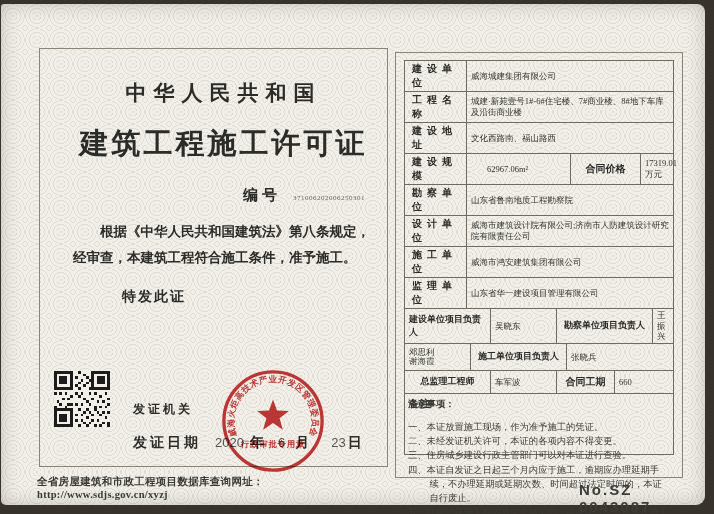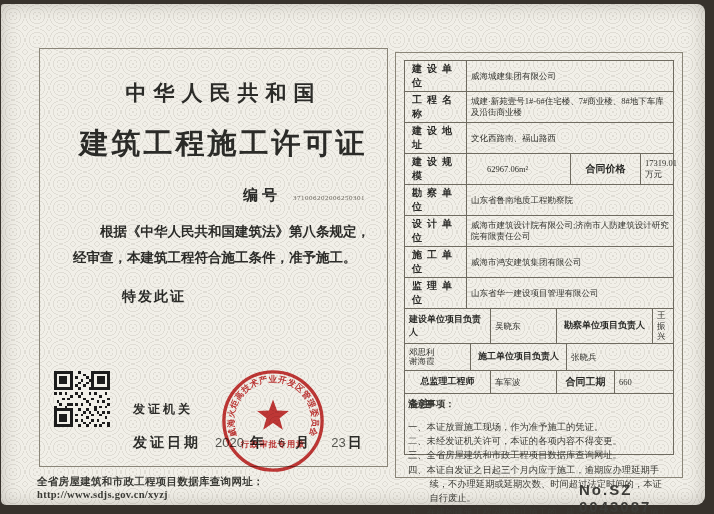--- a/index.html
+++ b/index.html
@@ -198,21 +198,21 @@
           <div class="cell remark grow">
             <span class="lab-plain">备注</span>
           </div>
         </div>
       </div>
 
       <div class="notes">
         <div class="notes-title">注意事项：</div>
         <div class="note">一、本证放置施工现场，作为准予施工的凭证。</div>
         <div class="note">二、未经发证机关许可，本证的各项内容不得变更。</div>
-        <div class="note">三、全省房屋建筑和市政工程项目数据库查询网址。</div>
+        <div class="note">三、住房城乡建设行政主管部门可以对本证进行查验。</div>
         <div class="note">四、本证自发证之日起三个月内应于施工，逾期应办理延期手续，不办理延期或延期次数、时间超过法定时间的，本证自行废止。</div>
         <div class="note">五、在建的建筑工程因故中止施工的，建设单位应当自中止施工之日起一个月内向发证机关报告，并按照规定做好建筑工程的维护管理工作。</div>
 
       </div>
     </div>
 
     <div class="serial">No.SZ 0043087</div>
 
   </div>
 </div>

